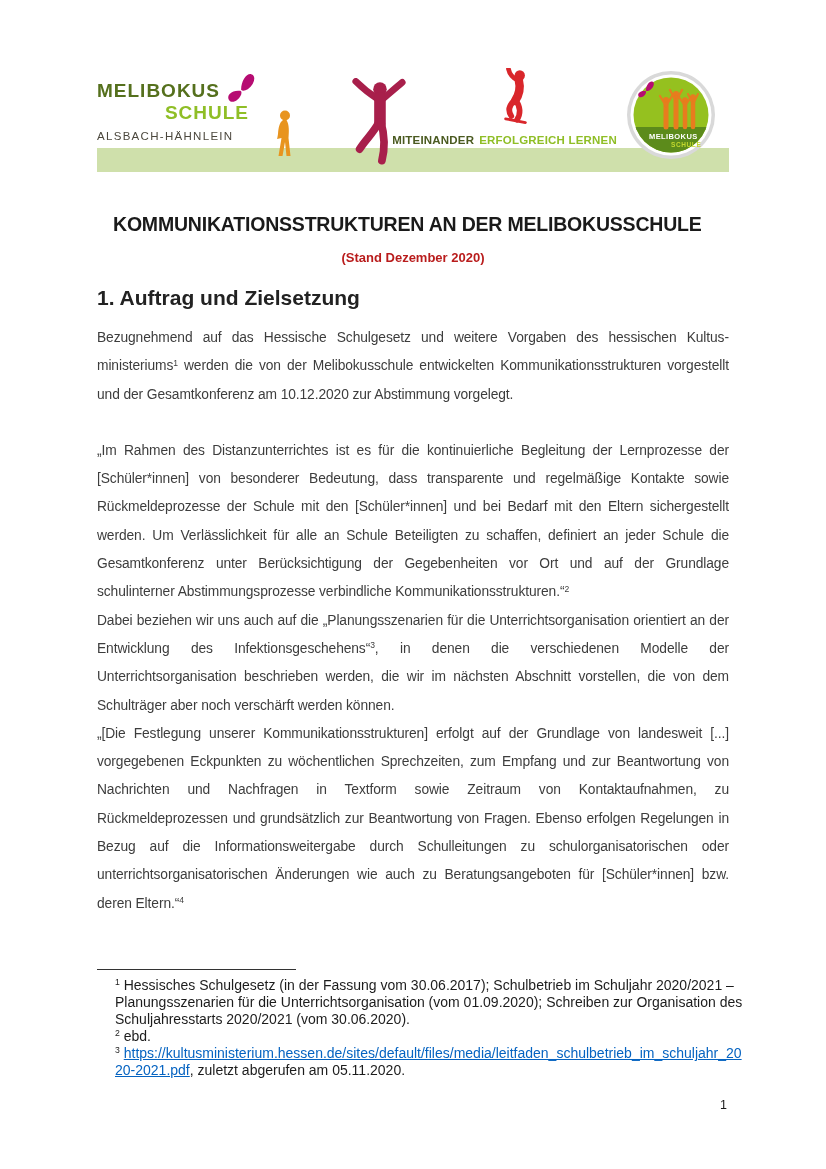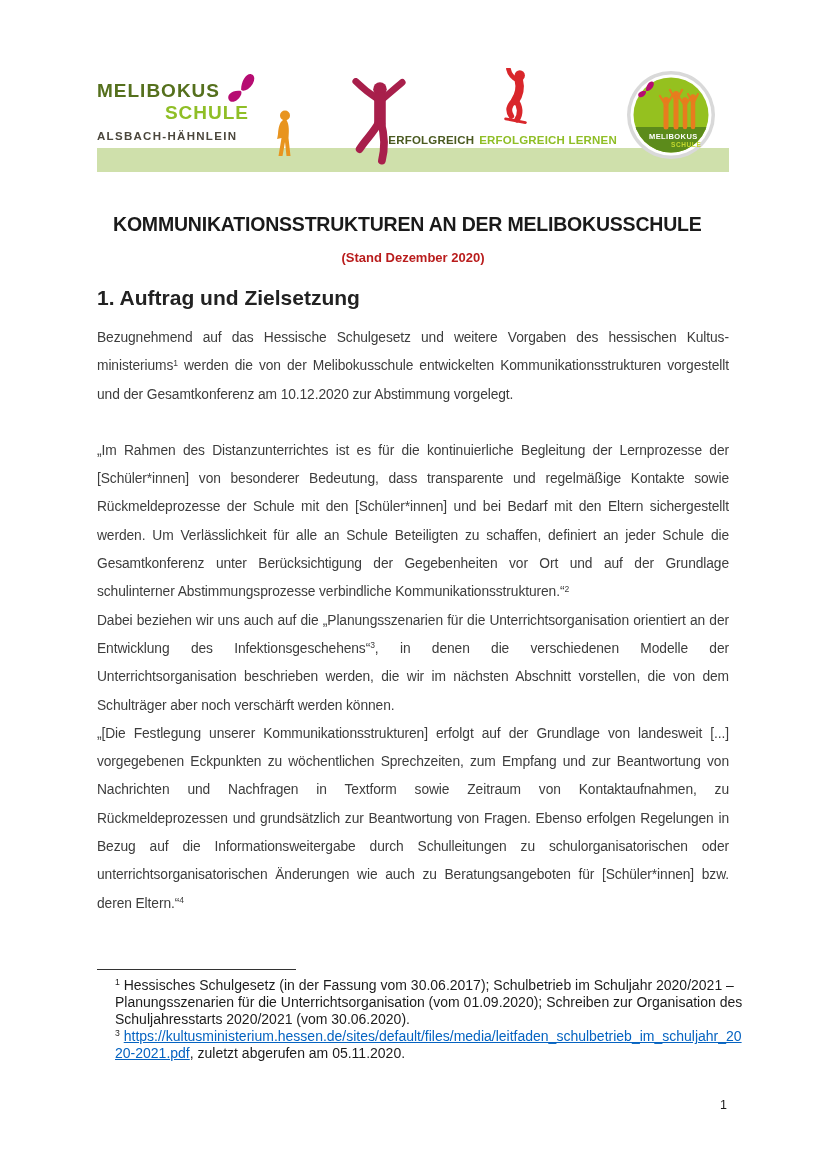--- a/index.html
+++ b/index.html
@@ -5,21 +5,21 @@
   html,body{margin:0;padding:0;}
   body{width:826px;height:1169px;background:#ffffff;font-family:"Liberation Sans",sans-serif;}
   .page{position:relative;width:826px;height:1169px;background:#fff;overflow:hidden;border-radius:16px;}
 
   
   .header{position:absolute;left:97px;top:72px;width:632px;height:102px;}
   .green-bar{position:absolute;left:0;top:76px;width:632px;height:24px;background:var(--bar-green);z-index:0;}
   .logo-text{position:absolute;left:0;top:8px;width:152px;z-index:2;}
   .name1{font-size:19px;font-weight:700;letter-spacing:1px;color:var(--dark-green);line-height:22px;}
   .name2{font-size:19px;font-weight:700;letter-spacing:1px;color:var(--light-green);line-height:22px;text-align:right;}
-  .loc{margin-top:6px;font-size:11.5px;font-weight:700;letter-spacing:1.3px;color:var(--gray-brown);}
+  .loc{margin-top:6px;font-size:11.5px;font-weight:400;letter-spacing:1.3px;color:var(--gray-brown);}
   .butterfly{position:absolute;left:126px;top:2px;z-index:2;transform:rotate(-12deg);}
   .walker{position:absolute;left:172px;top:38px;z-index:2;}
   .jumper{position:absolute;left:253px;top:6px;z-index:2;}
   .skater{position:absolute;left:403px;top:-4px;z-index:2;}
   .tagline{position:absolute;right:112px;top:62px;z-index:2;font-size:11.5px;font-weight:700;letter-spacing:0.2px;white-space:nowrap;}
   .tag-dark{color:var(--tag-dark);margin-right:5px;}
   .tag-green{color:var(--light-green);}
   .badge{position:absolute;left:529px;top:-2px;z-index:3;}
   .badge-t1{font:700 7.5px "Liberation Sans",sans-serif;fill:#ffffff;letter-spacing:0.4px;}
   .badge-t2{font:700 6.5px "Liberation Sans",sans-serif;fill:var(--badge-schule);letter-spacing:0.6px;}
@@ -89,21 +89,21 @@
       <g class="s-red" fill="none" stroke-linecap="round">
         <path d="M19 12 C14 10 10 5 9 0" stroke-width="5"></path>
         <path d="M20 12 C22 20 20 28 16 34" stroke-width="9"></path>
         <path d="M16 33 C10 38 8 44 12 50" stroke-width="6"></path>
         <path d="M17 34 C22 40 22 48 18 54" stroke-width="6"></path>
         <path d="M6 53 L27 57" stroke-width="3"></path>
       </g>
     </svg>
 
     <div class="tagline">
-      <span class="tag-dark">ERFOLGREICH</span><span class="tag-green">ERFOLGREICH LERNEN</span>
+      <span class="tag-dark">MITEINANDER</span><span class="tag-green">ERFOLGREICH LERNEN</span>
     </div>
 
     <svg class="badge" width="90" height="90" viewBox="0 0 90 90">
       <defs>
           <clipPath id="bc">
             <circle cx="45" cy="45" r="37.5"></circle>
           </clipPath>
         </defs>
       <circle cx="45" cy="45" r="44" fill="#d9d9d9"></circle>
       <circle cx="45" cy="45" r="40.5" fill="#ffffff"></circle>
@@ -143,17 +143,18 @@
   <div id="paragraphs" class="bodytext">
       <div class="para gap-after"><span>Bezugnehmend auf das Hessische Schulgesetz und weitere Vorgaben des hessischen Kultus­ministeriums</span><sup>1</sup><span> werden die von der Melibokusschule entwickelten Kommunikationsstrukturen vorgestellt und der Gesamtkonferenz am 10.12.2020 zur Abstimmung vorgelegt.</span></div>
       <div class="para"><span>„Im Rahmen des Distanzunterrichtes ist es für die kontinuierliche Begleitung der Lernpro­zesse der [Schüler*innen] von besonderer Bedeutung, dass transparente und regelmäßige Kontakte sowie Rückmeldeprozesse der Schule mit den [Schüler*innen] und bei Bedarf mit den Eltern sichergestellt werden. Um Verlässlichkeit für alle an Schule Beteiligten zu schaf­fen, definiert an jeder Schule die Gesamtkonferenz unter Berücksichtigung der Gegebenhei­ten vor Ort und auf der Grundlage schulinterner Abstimmungsprozesse verbindliche Kommu­nikationsstrukturen.“</span><sup>2</sup></div>
       <div class="para"><span>Dabei beziehen wir uns auch auf die „Planungsszenarien für die Unterrichtsorganisation ori­entiert an der Entwicklung des Infektionsgeschehens“</span><sup>3</sup><span>, in denen die verschiedenen Modelle der Unterrichtsorganisation beschrieben werden, die wir im nächsten Abschnitt vorstellen, die von dem Schulträger aber noch verschärft werden können.</span></div>
       <div class="para"><span>„[Die Festlegung unserer Kommunikationsstrukturen] erfolgt auf der Grundlage von landes­weit [...] vorgegebenen Eckpunkten zu wöchentlichen Sprechzeiten, zum Empfang und zur Be­antwortung von Nachrichten und Nachfragen in Textform sowie Zeitraum von Kontaktaufnah­men, zu Rückmeldeprozessen und grundsätzlich zur Beantwortung von Fragen. Ebenso erfol­gen Regelungen in Bezug auf die Informationsweitergabe durch Schulleitungen zu schulorga­nisatorischen oder unterrichtsorganisatorischen Änderungen wie auch zu Beratungsangebo­ten für [Schüler*innen] bzw. deren Eltern.“</span><sup>4</sup></div>
     </div>
 
   <div class="fn-sep"></div>
   <div id="footnotes" class="footnotes">
       <div class="footnote"><sup>1</sup><span> Hessisches Schulgesetz (in der Fassung vom 30.06.2017); Schulbetrieb im Schuljahr 2020/2021 – Planungssze­narien für die Unterrichtsorganisation (vom 01.09.2020); Schreiben zur Organisation des Schuljahresstarts 2020/2021 (vom 30.06.2020).</span></div>
+      <div class="footnote"><sup>2</sup><span> ebd.</span></div>
       <div class="footnote"><sup>3</sup><span> </span><a href="#" class="fn-link">https://kultusministerium.hessen.de/sites/default/files/media/leitfaden_schulbetrieb_im_schuljahr_2020-2021.pdf</a><span>, zuletzt abgerufen am 05.11.2020.</span></div>
     </div>
 
   <div class="pageno">1</div>
 </div>
 
 </body></html>

